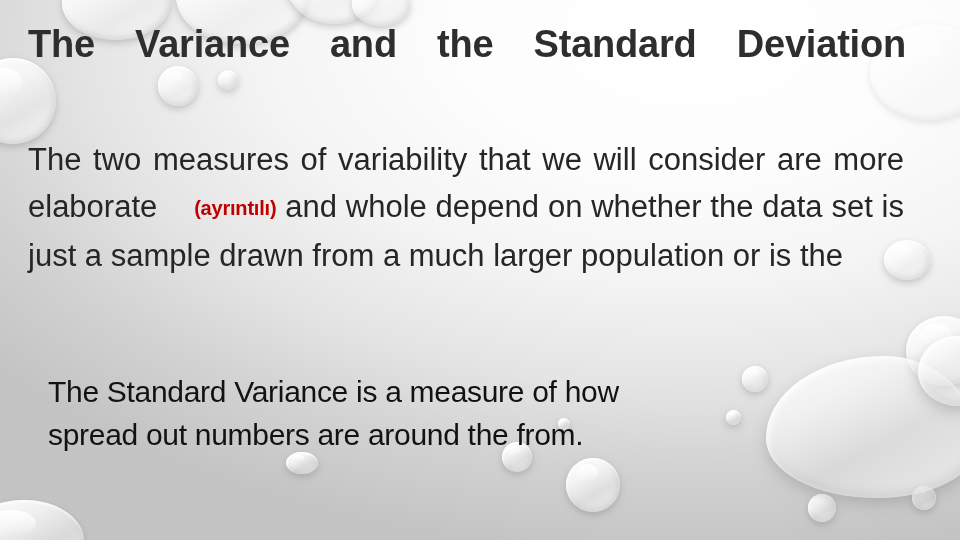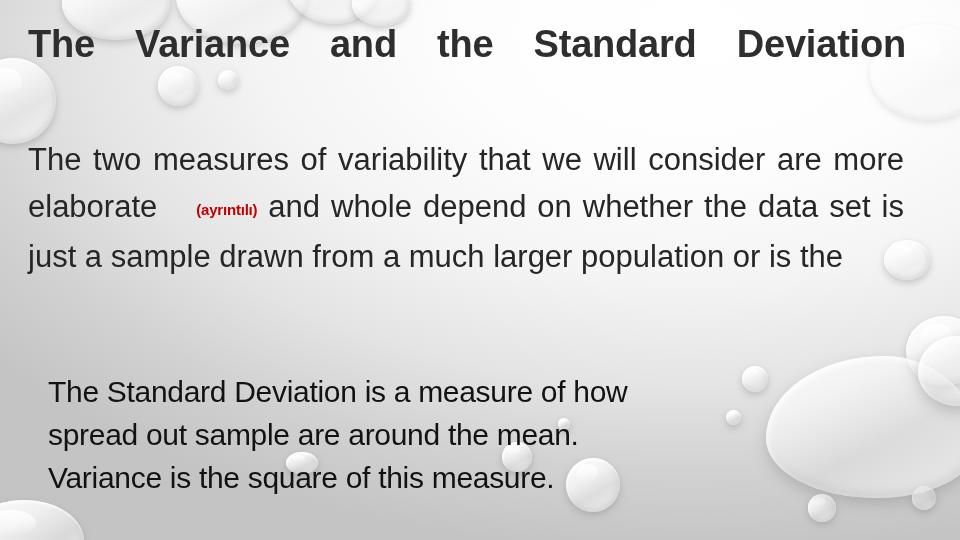--- a/index.html
+++ b/index.html
@@ -101,21 +101,21 @@
     color: #262626;
     text-align: justify;
   }
   #para-one .last-line {
     display: block;
     text-align: left;
   }
   .paren {
     color: #c00000;
     font-weight: bold;
-    font-size: 15px;
+    font-size: 20px;
     vertical-align: 2px;
     letter-spacing: -0.2px;
     margin-left: 28px;
   }
 
   #para-two {
     position: absolute;
     left: 48px;
     top: 370px;
     width: 860px;
@@ -161,19 +161,18 @@
                 border-radius: 50% 50% 46% 54% / 52% 48% 52% 48%;"></div>
   </div>
 
   <div class="content">
 
     <h1 id="title">The Variance and the Standard Deviation</h1>
 
     <p id="para-one"><span>The two measures of variability that we will consider are more elaborate</span> <span class="paren">(ayrıntılı)</span> <span>and whole depend on whether the data set is just a sample drawn from a much larger population or is the</span></p>
 
     <p id="para-two">
-      <span>The Standard Deviation is a measure of how</span>
-      <span>spread out sample are around the mean.</span>
-      <span>Variance is the square of this measure.</span>
+      <span>The Standard Variance is a measure of how</span>
+      <span>spread out numbers are around the from.</span>
     </p>
 
   </div>
 </div>
 
 </body></html>

